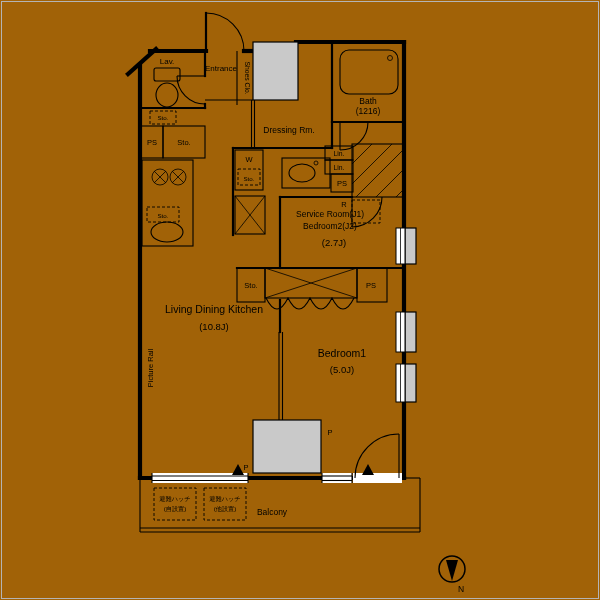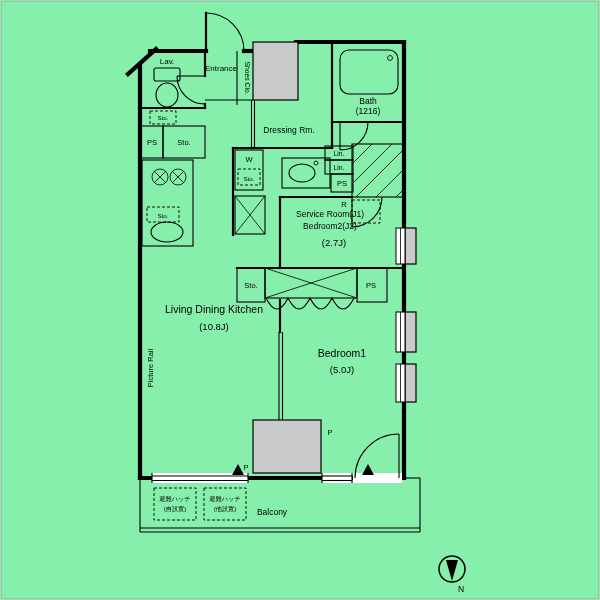--- a/index.html
+++ b/index.html
@@ -1,16 +1,16 @@
 <!DOCTYPE html>
 <html><head>
 <meta charset="utf-8">
 <style>
   html,body{margin:0;padding:0;background:#fff;}
-  .stage{width:600px;height:600px;position:relative;background:#86efac;}
+  .stage{width:600px;height:600px;position:relative;background:#a16207;}
   svg{display:block;}
   .lbl{font-family:"Liberation Sans",sans-serif;fill:#000;text-anchor:middle;}
   .t6{font-size:6.2px;}
   .t65{font-size:6.8px;}
   .t7{font-size:7.5px;}
   .t75{font-size:8px;}
   .t8{font-size:8.5px;}
   .t9{font-size:9.5px;}
   .t10{font-size:10.5px;}
   .wall{stroke:#000;stroke-width:4.2;fill:none;stroke-linecap:square;}

